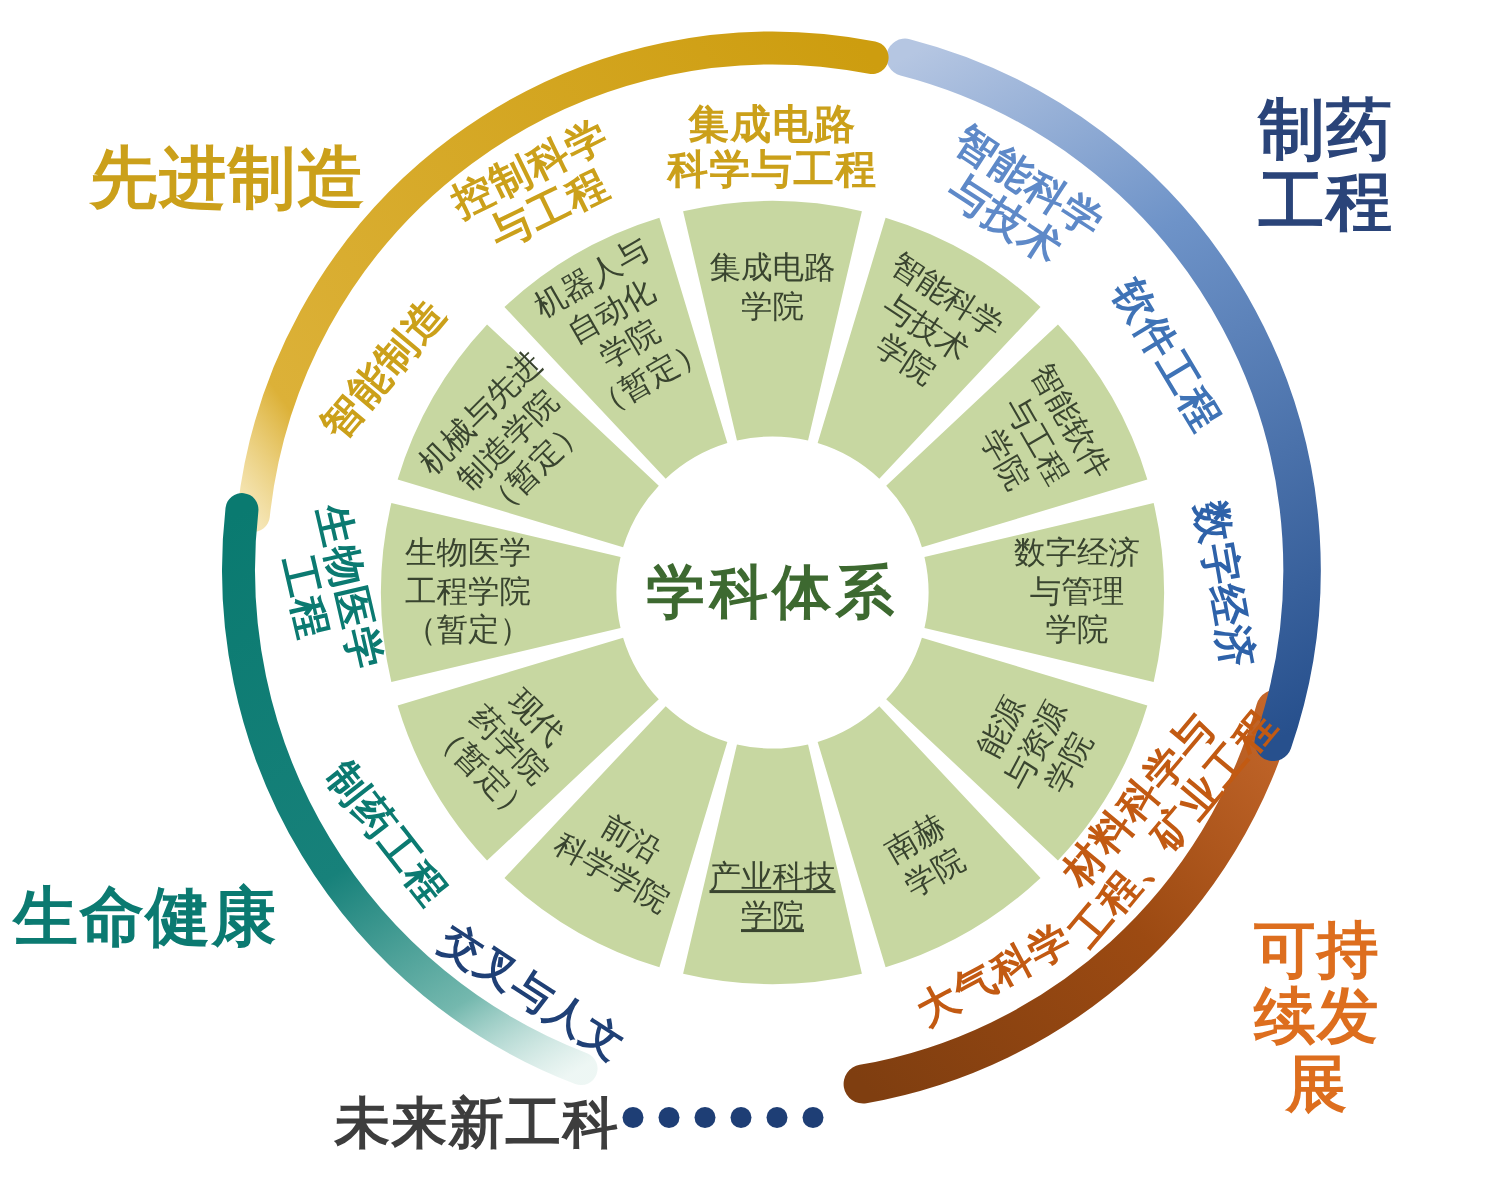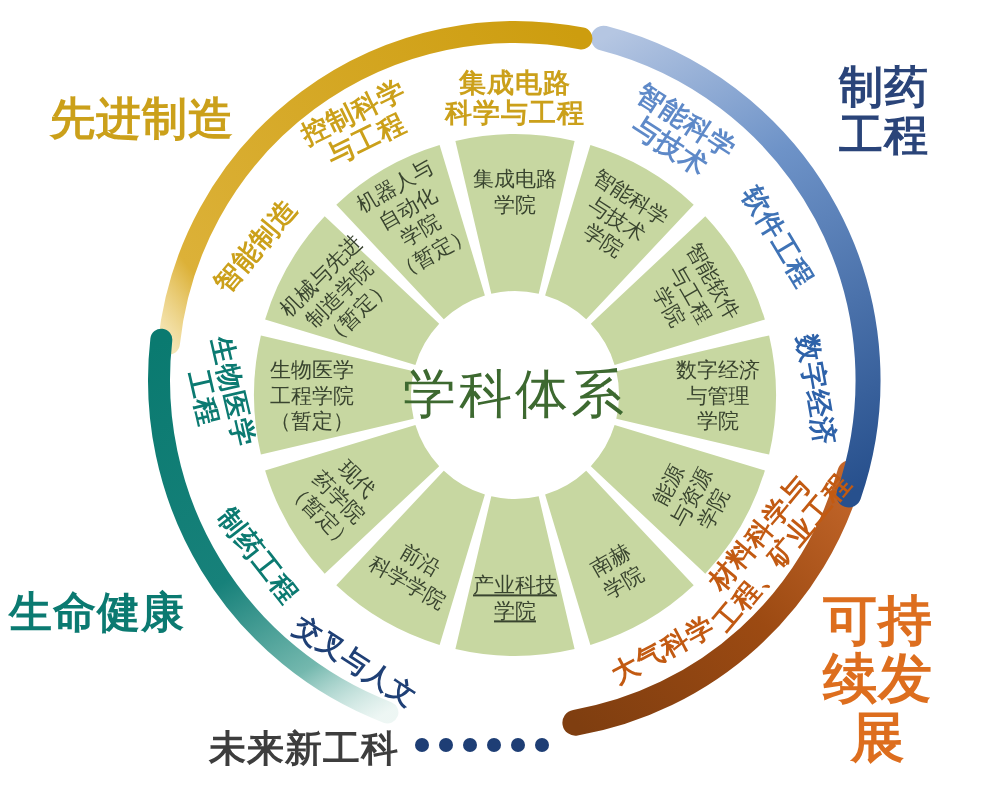--- a/index.html
+++ b/index.html
@@ -28,22 +28,22 @@
     line-height:1.12;
     font-weight:bold;
     letter-spacing:1px;
   }
   .outer-label{
     font-weight:bold;
     line-height:1.08;
     letter-spacing:1px;
   }
   .center-title{
-    font-size:53px;
-    font-weight:normal;
+    font-size:39px;
+    font-weight:bold;
     letter-spacing:3px;
   }
   .dot{
     position:absolute;
     border-radius:50%;
   }
 </style>
 </head>
 <body>
 
@@ -136,25 +136,25 @@
 与技术</div>
       <div class="lbl ring-label" style="left: 778.15px; top: 236.883px; transform: translate(-50%, -50%) rotate(59deg); color: rgb(63, 115, 182);">软件工程</div>
       <div class="lbl ring-label" style="left: 815.954px; top: 389.747px; transform: translate(-50%, -50%) rotate(80deg); color: rgb(46, 98, 169);">数字经济</div>
       <div class="lbl ring-label" style="left: 771.344px; top: 543px; transform: translate(-50%, -50%) rotate(-50deg); color: rgb(194, 90, 18);">材料科学与
 工程、矿业工程</div>
       <div class="lbl ring-label" style="left: 662.5px; top: 650.477px; transform: translate(-50%, -50%) rotate(-28deg); color: rgb(194, 90, 18);">大气科学</div>
       <div class="lbl ring-label" style="left: 354.823px; top: 661.579px; transform: translate(-50%, -50%) rotate(33deg); color: rgb(31, 64, 118);">交叉与人文</div>
       <div class="lbl ring-label" style="left: 258.041px; top: 555.566px; transform: translate(-50%, -50%) rotate(52deg); color: rgb(11, 122, 113);">制药工程</div>
       <div class="lbl ring-label" style="left: 218px; top: 395px; transform: translate(-50%, -50%) rotate(77deg); color: rgb(11, 122, 113);">生物医学
 工程</div>
-      <div class="lbl outer-label" style="left: 142px; top: 119px; transform: translate(-50%, -50%) rotate(0deg); color: rgb(203, 160, 26); font-size: 45px; text-align: center;">先进制造</div>
+      <div class="lbl outer-label" style="left: 152px; top: 119px; transform: translate(-50%, -50%) rotate(0deg); color: rgb(203, 160, 26); font-size: 45px; text-align: center;">先进制造</div>
       <div class="lbl outer-label" style="left: 884px; top: 111px; transform: translate(-50%, -50%) rotate(0deg); color: rgb(42, 68, 121); font-size: 44px;">制药工程</div>
       <div class="lbl outer-label" style="left: 97px; top: 580px; transform: translate(-50%, -50%) rotate(0deg); color: rgb(11, 122, 113); font-size: 43px; margin-top: 32px;">生命健康</div>
-      <div class="lbl outer-label" style="left: 878px; top: 678px; transform: translate(-50%, -50%) rotate(0deg); color: rgb(221, 110, 30); font-size: 54px;">可持续发展</div>
-      <div class="lbl outer-label" style="left: 304px; top: 749px; transform: translate(-50%, -50%) rotate(0deg); color: rgb(61, 61, 61); font-size: 37px;">未来新工科</div>
+      <div class="lbl outer-label" style="left: 878px; top: 678px; transform: translate(-50%, -50%) rotate(0deg); color: rgb(221, 110, 30); font-size: 41px;">可持续发展</div>
+      <div class="lbl outer-label" style="left: 318px; top: 749px; transform: translate(-50%, -50%) rotate(0deg); color: rgb(61, 61, 61); font-size: 37px;">未来新工科</div>
       <div class="lbl center-title" style="left: 515px; top: 395px; transform: translate(-50%, -50%) rotate(0deg); color: rgb(61, 105, 48);">学科体系</div>
       <div>
         <span class="dot" style="left: 415px; top: 738px; width: 14px; height: 14px; background: rgb(30, 62, 117);"></span>
         <span class="dot" style="left: 439px; top: 738px; width: 14px; height: 14px; background: rgb(30, 62, 117);"></span>
         <span class="dot" style="left: 463px; top: 738px; width: 14px; height: 14px; background: rgb(30, 62, 117);"></span>
         <span class="dot" style="left: 487px; top: 738px; width: 14px; height: 14px; background: rgb(30, 62, 117);"></span>
         <span class="dot" style="left: 511px; top: 738px; width: 14px; height: 14px; background: rgb(30, 62, 117);"></span>
         <span class="dot" style="left: 535px; top: 738px; width: 14px; height: 14px; background: rgb(30, 62, 117);"></span>
       </div>
     </div>

